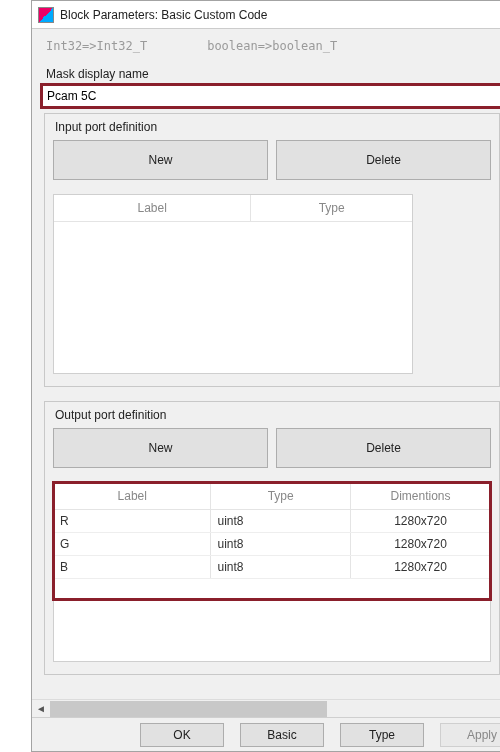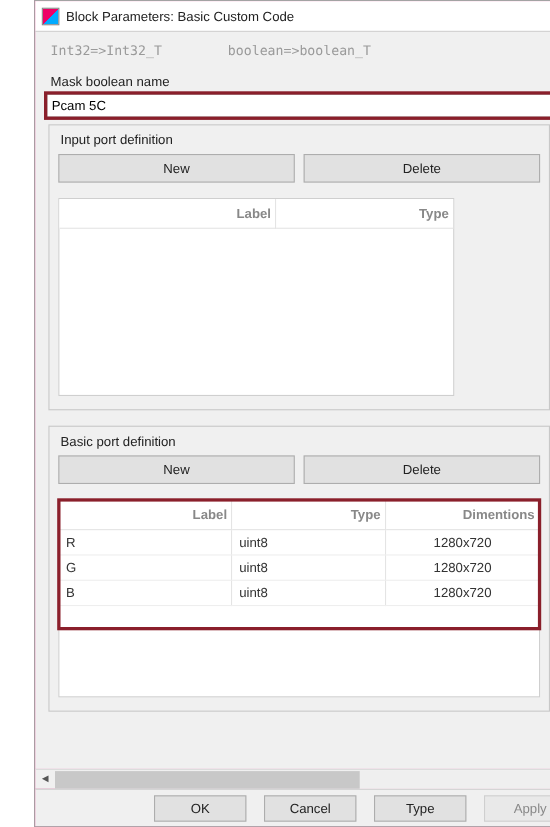--- a/index.html
+++ b/index.html
@@ -76,43 +76,43 @@
   .group {
     border: 1px solid #c8c8c8;
     margin: 6px 2px 14px 2px;
     padding: 8px 8px 12px 8px;
     background: #f0f0f0;
   }
   .group-title { color: #222; margin: -2px 0 6px 2px; }
   .btn-row { display: flex; gap: 8px; }
   .btn {
     flex: 1;
-    height: 26px;
+    height: 40px;
     border: 1px solid #adadad;
     background: #e1e1e1;
     display: flex; align-items: center; justify-content: center;
     cursor: default;
   }
   .btn.disabled { color: #888; background: #e9e9e9; border-color: #cfcfcf; }
   .table-wrap {
     margin-top: 14px;
     border: 1px solid #cfcfcf;
     background: #fff;
     position: relative;
   }
   .table-wrap.small { height: 180px; }
   .table-wrap.med { height: 180px; }
   table {
     border-collapse: collapse;
     width: 100%;
   }
   th {
-    font-weight: bold;
+    font-weight: normal;
     color: #888;
-    text-align: right;
+    text-align: center;
     padding: 6px 4px;
     border-right: 1px solid #e4e4e4;
     border-bottom: 1px solid #e4e4e4;
     background: #fff;
   }
   th:last-child { border-right: none; }
   td {
     padding: 4px 6px;
     border-right: 1px solid #e4e4e4;
     border-bottom: 1px solid #eee;
@@ -172,21 +172,21 @@
 
   <div class="body">
     <div class="content-scroll">
       <div class="content-inner">
 
         <div class="disabled-row">
           <span>Int32=&gt;Int32_T</span>
           <span>boolean=&gt;boolean_T</span>
         </div>
 
-        <span class="label">Mask boolean name</span>
+        <span class="label">Mask display name</span>
         <input class="text-input hl-red" value="Pcam 5C" style="">
 
         <div class="group">
           <div class="group-title">Input port definition</div>
           <div class="btn-row">
             <div class="btn">New</div>
             <div class="btn">Delete</div>
           </div>
           <div class="table-wrap small hl-red-thick" style="width:360px;">
             <table>
@@ -194,21 +194,21 @@
                 <tr>
                   <th style="width:55%">Label</th>
                   <th style="width:45%">Type</th>
                 </tr>
               </thead>
             </table>
           </div>
         </div>
 
         <div class="group">
-          <div class="group-title">Basic port definition</div>
+          <div class="group-title">Output port definition</div>
           <div class="btn-row">
             <div class="btn">New</div>
             <div class="btn">Delete</div>
           </div>
           <div class="table-wrap med">
             <div class="hl-red-thick" style="position:absolute; left:-2px; top:-2px; width:440px; height:120px; pointer-events:none;"></div>
             <table>
               <colgroup>
                   <col style="width:36%">
                   <col style="width:32%">
@@ -249,18 +249,18 @@
     <div class="hscroll">
       <div class="arrow">◄</div>
       <div class="track">
         <div class="thumb"></div>
       </div>
       <div class="arrow">►</div>
     </div>
 
     <div class="footer">
       <div class="btn">OK</div>
-      <div class="btn">Cancel</div>
+      <div class="btn">Basic</div>
       <div class="btn">Type</div>
       <div class="btn disabled">Apply</div>
     </div>
   </div>
 </div>
 
 </body></html>

